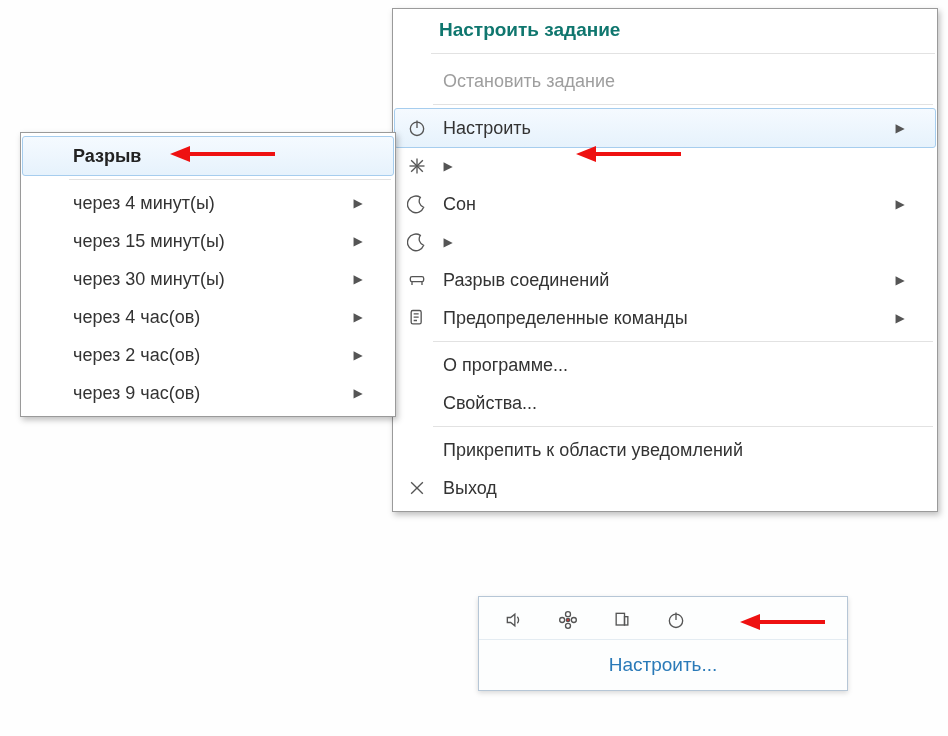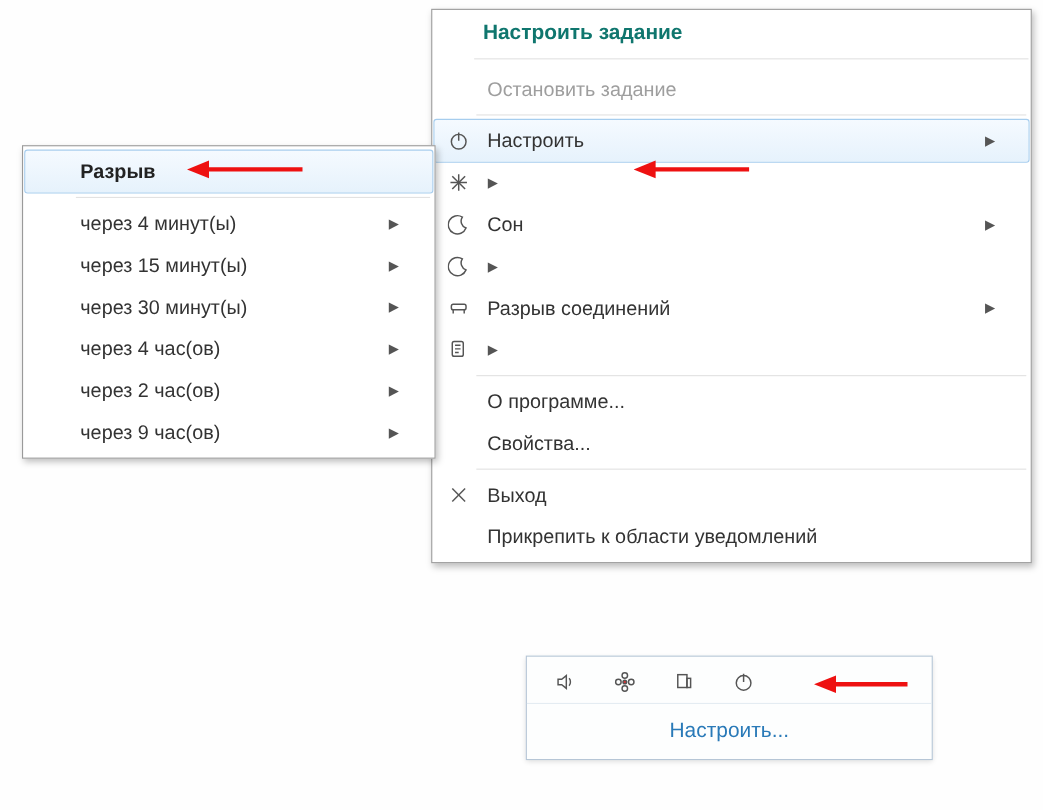--- a/index.html
+++ b/index.html
@@ -108,52 +108,53 @@
 
     <div class="item">
       <span class="iconcol">
         <span class="ico">
             <svg viewBox="0 0 24 24">
               <rect x="5" y="3" width="12" height="16" rx="2"></rect>
               <path d="M8 7h6M8 11h6M8 15h4"></path>
             </svg>
           </span>
       </span>
+      <span class="label">Предопределенные команды</span>
       <span class="arrow">▶</span>
     </div>
 
     <div class="sep"></div>
 
     <div class="item">
       <span class="iconcol"></span>
       <span class="label">О программе...</span>
     </div>
 
     <div class="item">
       <span class="iconcol"></span>
       <span class="label">Свойства...</span>
     </div>
 
     <div class="sep"></div>
+
+    <div class="item">
+      <span class="iconcol"></span>
+      <span class="label">Прикрепить к области уведомлений</span>
+    </div>
 
     <div class="item">
       <span class="iconcol">
         <span class="ico">
             <svg viewBox="0 0 24 24">
               <line x1="5" y1="5" x2="19" y2="19"></line>
               <line x1="19" y1="5" x2="5" y2="19"></line>
             </svg>
           </span>
       </span>
       <span class="label">Выход</span>
-    </div>
-
-    <div class="item">
-      <span class="iconcol"></span>
-      <span class="label">Прикрепить к области уведомлений</span>
     </div>
 
   </div>
 </div>
 
 <div id="left-menu" class="menu">
   <div class="menu-inner">
 
     <div class="item hover" style="font-weight:bold;color:#222;">
       <span class="iconcol"></span>

